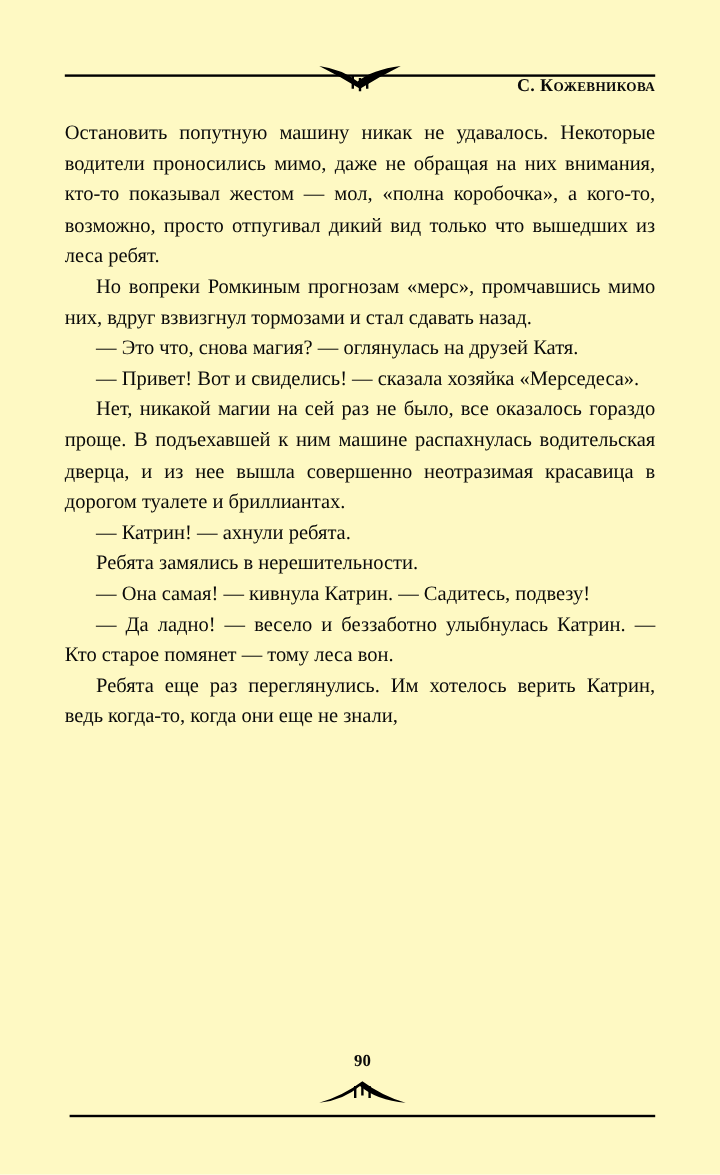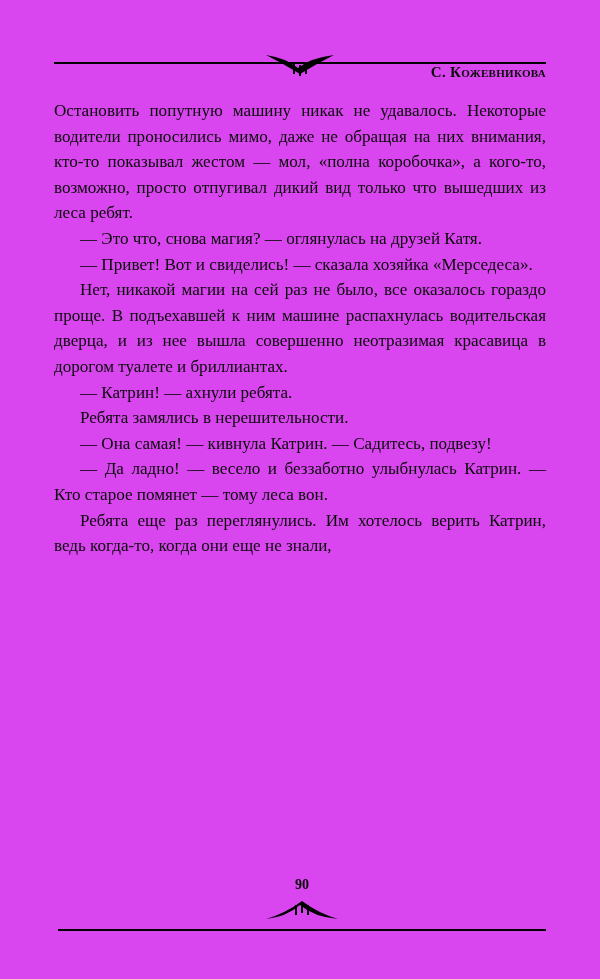--- a/index.html
+++ b/index.html
@@ -12,21 +12,21 @@
     height: 979px;
     font-family: "Liberation Serif", "DejaVu Serif", serif;
     color: #0a0a0a;
   }
   .page {
     position: relative;
     width: 600px;
     height: 979px;
     box-sizing: border-box;
     padding: 0 54px;
-    background: #d946ef;
+    background: #fef9c3;
     overflow: hidden;
   }
 
   
   .header {
     position: relative;
     height: 86px;
   }
   .header-rule {
     position: absolute;
@@ -116,20 +116,21 @@
         <path d="M34 11 L34 22" stroke="#000" stroke-width="2"></path>
         <path d="M40 13 L40 24" stroke="#000" stroke-width="2"></path>
         <path d="M46 11 L46 22" stroke="#000" stroke-width="2"></path>
       </svg>
     </div>
     <div class="header-author">С. Кожевникова</div>
   </div>
 
   <div class="content">
     <p class="">Остановить попутную машину никак не удавалось. Некоторые водители проносились мимо, даже не обращая на них внимания, кто-то показывал жестом — мол, «полна коробочка», а кого-то, возможно, просто отпугивал дикий вид только что вышедших из леса ребят.</p>
+    <p class="ind">Но вопреки Ромкиным прогнозам «мерс», промчавшись мимо них, вдруг взвизгнул тормозами и стал сдавать назад.</p>
     <p class="ind">— Это что, снова магия? — оглянулась на друзей Катя.</p>
     <p class="ind">— Привет! Вот и свиделись! — сказала хозяйка «Мерседеса».</p>
     <p class="ind">Нет, никакой магии на сей раз не было, все оказалось гораздо проще. В подъехавшей к ним машине распахнулась водительская дверца, и из нее вышла совершенно неотразимая красавица в дорогом туалете и бриллиантах.</p>
     <p class="ind">— Катрин! — ахнули ребята.</p>
     <p class="ind">Ребята замялись в нерешительности.</p>
     <p class="ind">— Она самая! — кивнула Катрин. — Садитесь, подвезу!</p>
     <p class="ind">— Да ладно! — весело и беззаботно улыбнулась Катрин. — Кто старое помянет — тому леса вон.</p>
     <p class="ind">Ребята еще раз переглянулись. Им хотелось верить Катрин, ведь когда-то, когда они еще не знали,</p>
   </div>
 

